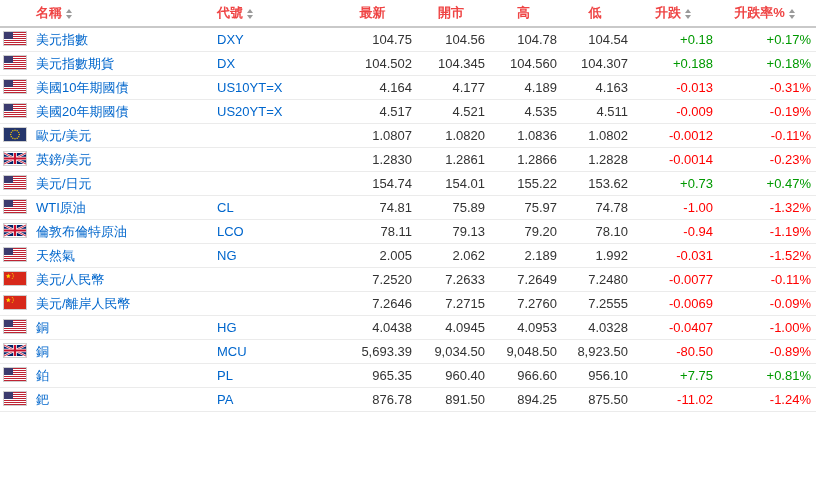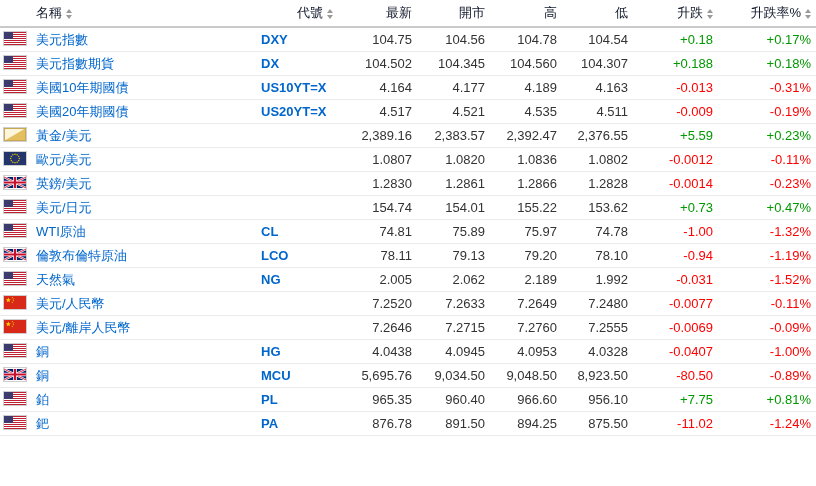--- a/index.html
+++ b/index.html
@@ -1,31 +1,31 @@
 <!DOCTYPE html>
 <html style="--up: #009900; --down: #ff0000; --link: #0066cc; --flash: #c9eec9;"><head>
 <meta charset="utf-8">
 <style>
   html, body { margin:0; padding:0; background:#ffffff; }
   body { width:816px; font-family:"Liberation Sans","DejaVu Sans",sans-serif; }
   table { width:816px; border-collapse:collapse; table-layout:fixed; font-size:13px; }
   thead th {
-    height:26px; font-weight:normal; color:#0f172a; vertical-align:middle;
+    height:26px; font-weight:bold; color:#ef4444; vertical-align:middle;
     border-bottom:2px solid #c9c9c9; padding:0; white-space:nowrap;
   }
   th.th-name { text-align:left; padding-left:36px; }
-  th.th-code { text-align:right; padding-left:2px; }
-  th.th-num  { text-align:right; padding-right:5px; }
+  th.th-code { text-align:left; padding-left:2px; }
+  th.th-num  { padding-right:5px; }
   tbody td { height:23px; padding:0; vertical-align:middle; border-bottom:1px solid #ebebeb; white-space:nowrap; overflow:hidden; }
   td.flag-cell { padding-left:3px; }
   td.name-cell { padding-left:2px; text-align:left; }
   td.code-cell { padding-left:2px; text-align:left; }
   td.num { text-align:right; padding-right:5px; color:#333; }
   a.qlink { color:var(--link,#0066cc); text-decoration:none; }
-  td.code-cell a.qlink { font-weight:bold;margin-left:44px; }
+  td.code-cell a.qlink { font-weight:normal; }
   td.chg { font-weight:normal; }
   td.chg.up { color:var(--up,#009900); }
   td.chg.down { color:var(--down,#ff0000); }
   td.flash { background:var(--flash,#c9eec9); }
   .flag { display:inline-block; line-height:0; }
   .flag svg { display:block; border:1px solid #cfcfcf; }
   .sort-icon { display:inline-block; vertical-align:middle; margin-left:4px; }
   .sort-icon i { display:block; width:0; height:0;
     border-left:3px solid transparent; border-right:3px solid transparent; }
   .sort-icon .tri-up { border-bottom:4px solid #9a9a9a; margin-bottom:2px; }
@@ -147,35 +147,20 @@
     <td class="code-cell"><a class="qlink">US20YT=X</a></td>
     <td class="num">4.517</td>
     <td class="num">4.521</td>
     <td class="num">4.535</td>
     <td class="num">4.511</td>
     <td class="num chg down">-0.009</td>
     <td class="num chg down">-0.19%</td>
   </tr>
         <tr>
     <td class="flag-cell"><span class="flag"><svg width="22" height="13" viewBox="0 0 22 13">
-                <rect width="22" height="13" fill="#e3bf5f"></rect>
-                <polygon points="0,0 22,0 0,13" fill="#fdf6dc"></polygon>
-                <rect x="0.5" y="0.5" width="21" height="12" fill="none" stroke="#c8a84e"></rect>
-              </svg></span></td>
-    <td class="name-cell"><a class="qlink">黃金/美元</a></td>
-    <td class="code-cell"><a class="qlink"></a></td>
-    <td class="num">2,389.16</td>
-    <td class="num">2,383.57</td>
-    <td class="num">2,392.47</td>
-    <td class="num">2,376.55</td>
-    <td class="num chg up">+5.59</td>
-    <td class="num chg up">+0.23%</td>
-  </tr>
-        <tr>
-    <td class="flag-cell"><span class="flag"><svg width="22" height="13" viewBox="0 0 22 13">
                 <rect width="22" height="13" fill="#24356b"></rect>
                 <g fill="#ffcc00">
                   <circle cx="15.3" cy="6.5" r="0.7"></circle>
                   <circle cx="14.7" cy="8.65" r="0.7"></circle>
                   <circle cx="13.15" cy="10.2" r="0.7"></circle>
                   <circle cx="11" cy="10.8" r="0.7"></circle>
                   <circle cx="8.85" cy="10.2" r="0.7"></circle>
                   <circle cx="7.28" cy="8.65" r="0.7"></circle>
                   <circle cx="6.7" cy="6.5" r="0.7"></circle>
                   <circle cx="7.28" cy="4.35" r="0.7"></circle>
@@ -363,21 +348,21 @@
         <tr>
     <td class="flag-cell"><span class="flag"><svg width="22" height="13" viewBox="0 0 60 30">
                 <rect width="60" height="30" fill="#012169"></rect>
                 <path d="M0,0 L60,30 M60,0 L0,30" stroke="#ffffff" stroke-width="6"></path>
                 <path d="M0,0 L60,30 M60,0 L0,30" stroke="#c8102e" stroke-width="2.5"></path>
                 <path d="M30,0 V30 M0,15 H60" stroke="#ffffff" stroke-width="10"></path>
                 <path d="M30,0 V30 M0,15 H60" stroke="#c8102e" stroke-width="6"></path>
               </svg></span></td>
     <td class="name-cell"><a class="qlink">銅</a></td>
     <td class="code-cell"><a class="qlink">MCU</a></td>
-    <td class="num">5,695.76</td>
+    <td class="num">5,693.39</td>
     <td class="num">9,034.50</td>
     <td class="num">9,048.50</td>
     <td class="num">8,923.50</td>
     <td class="num chg down">-80.50</td>
     <td class="num chg down">-0.89%</td>
   </tr>
         <tr>
     <td class="flag-cell"><span class="flag"><svg width="22" height="13" viewBox="0 0 22 13">
                 <rect width="22" height="13" fill="#fff"></rect>
                 <g fill="#bf2333">

